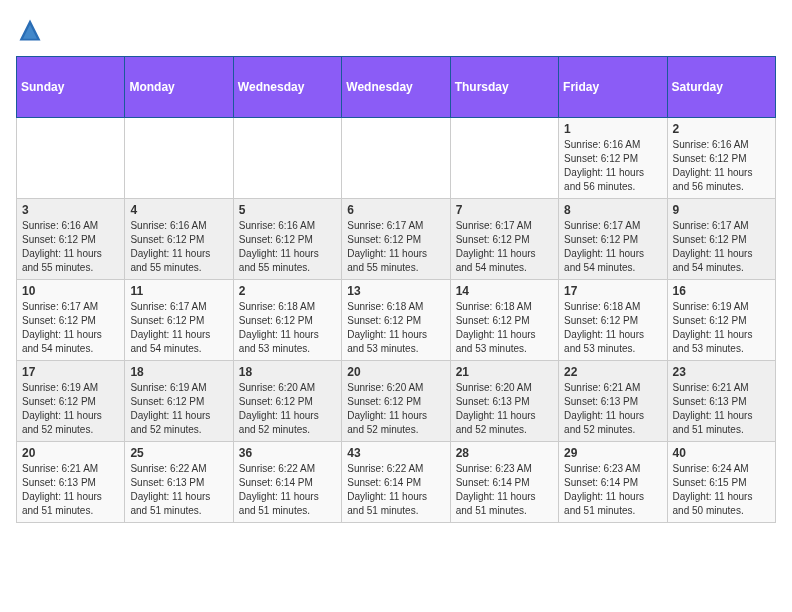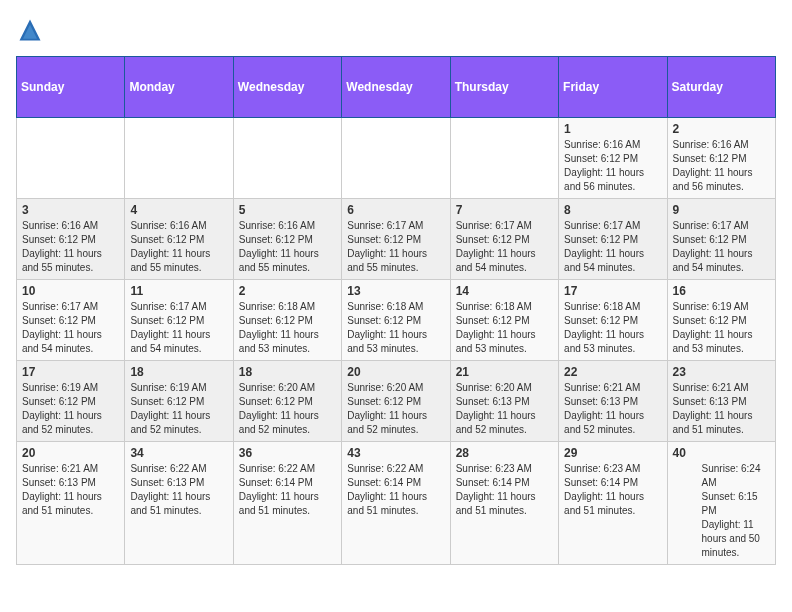--- a/index.html
+++ b/index.html
@@ -273,21 +273,21 @@
         </td>
       </tr>
       <tr>
         <td>
           <span class="day-num">20</span>
           <div class="cell-content" style="white-space: pre-line;">Sunrise: 6:21 AM
 Sunset: 6:13 PM
 Daylight: 11 hours and 51 minutes.</div>
         </td>
         <td>
-          <span class="day-num">34</span>
+          <span class="day-num">25</span>
           <div class="cell-content" style="white-space: pre-line;">Sunrise: 6:22 AM
 Sunset: 6:13 PM
 Daylight: 11 hours and 51 minutes.</div>
         </td>
         <td>
           <span class="day-num">36</span>
           <div class="cell-content" style="white-space: pre-line;">Sunrise: 6:22 AM
 Sunset: 6:14 PM
 Daylight: 11 hours and 51 minutes.</div>
         </td>
@@ -304,19 +304,19 @@
 Daylight: 11 hours and 51 minutes.</div>
         </td>
         <td>
           <span class="day-num">29</span>
           <div class="cell-content" style="white-space: pre-line;">Sunrise: 6:23 AM
 Sunset: 6:14 PM
 Daylight: 11 hours and 51 minutes.</div>
         </td>
         <td>
           <span class="day-num">40</span>
-          <div class="cell-content" style="white-space: pre-line; margin-left: 29px;">Sunrise: 6:24 AM
+          <div class="cell-content" style="white-space: pre-line;">Sunrise: 6:24 AM
 Sunset: 6:15 PM
 Daylight: 11 hours and 50 minutes.</div>
         </td>
       </tr>
     </tbody>
 </table>
 
 </body></html>

